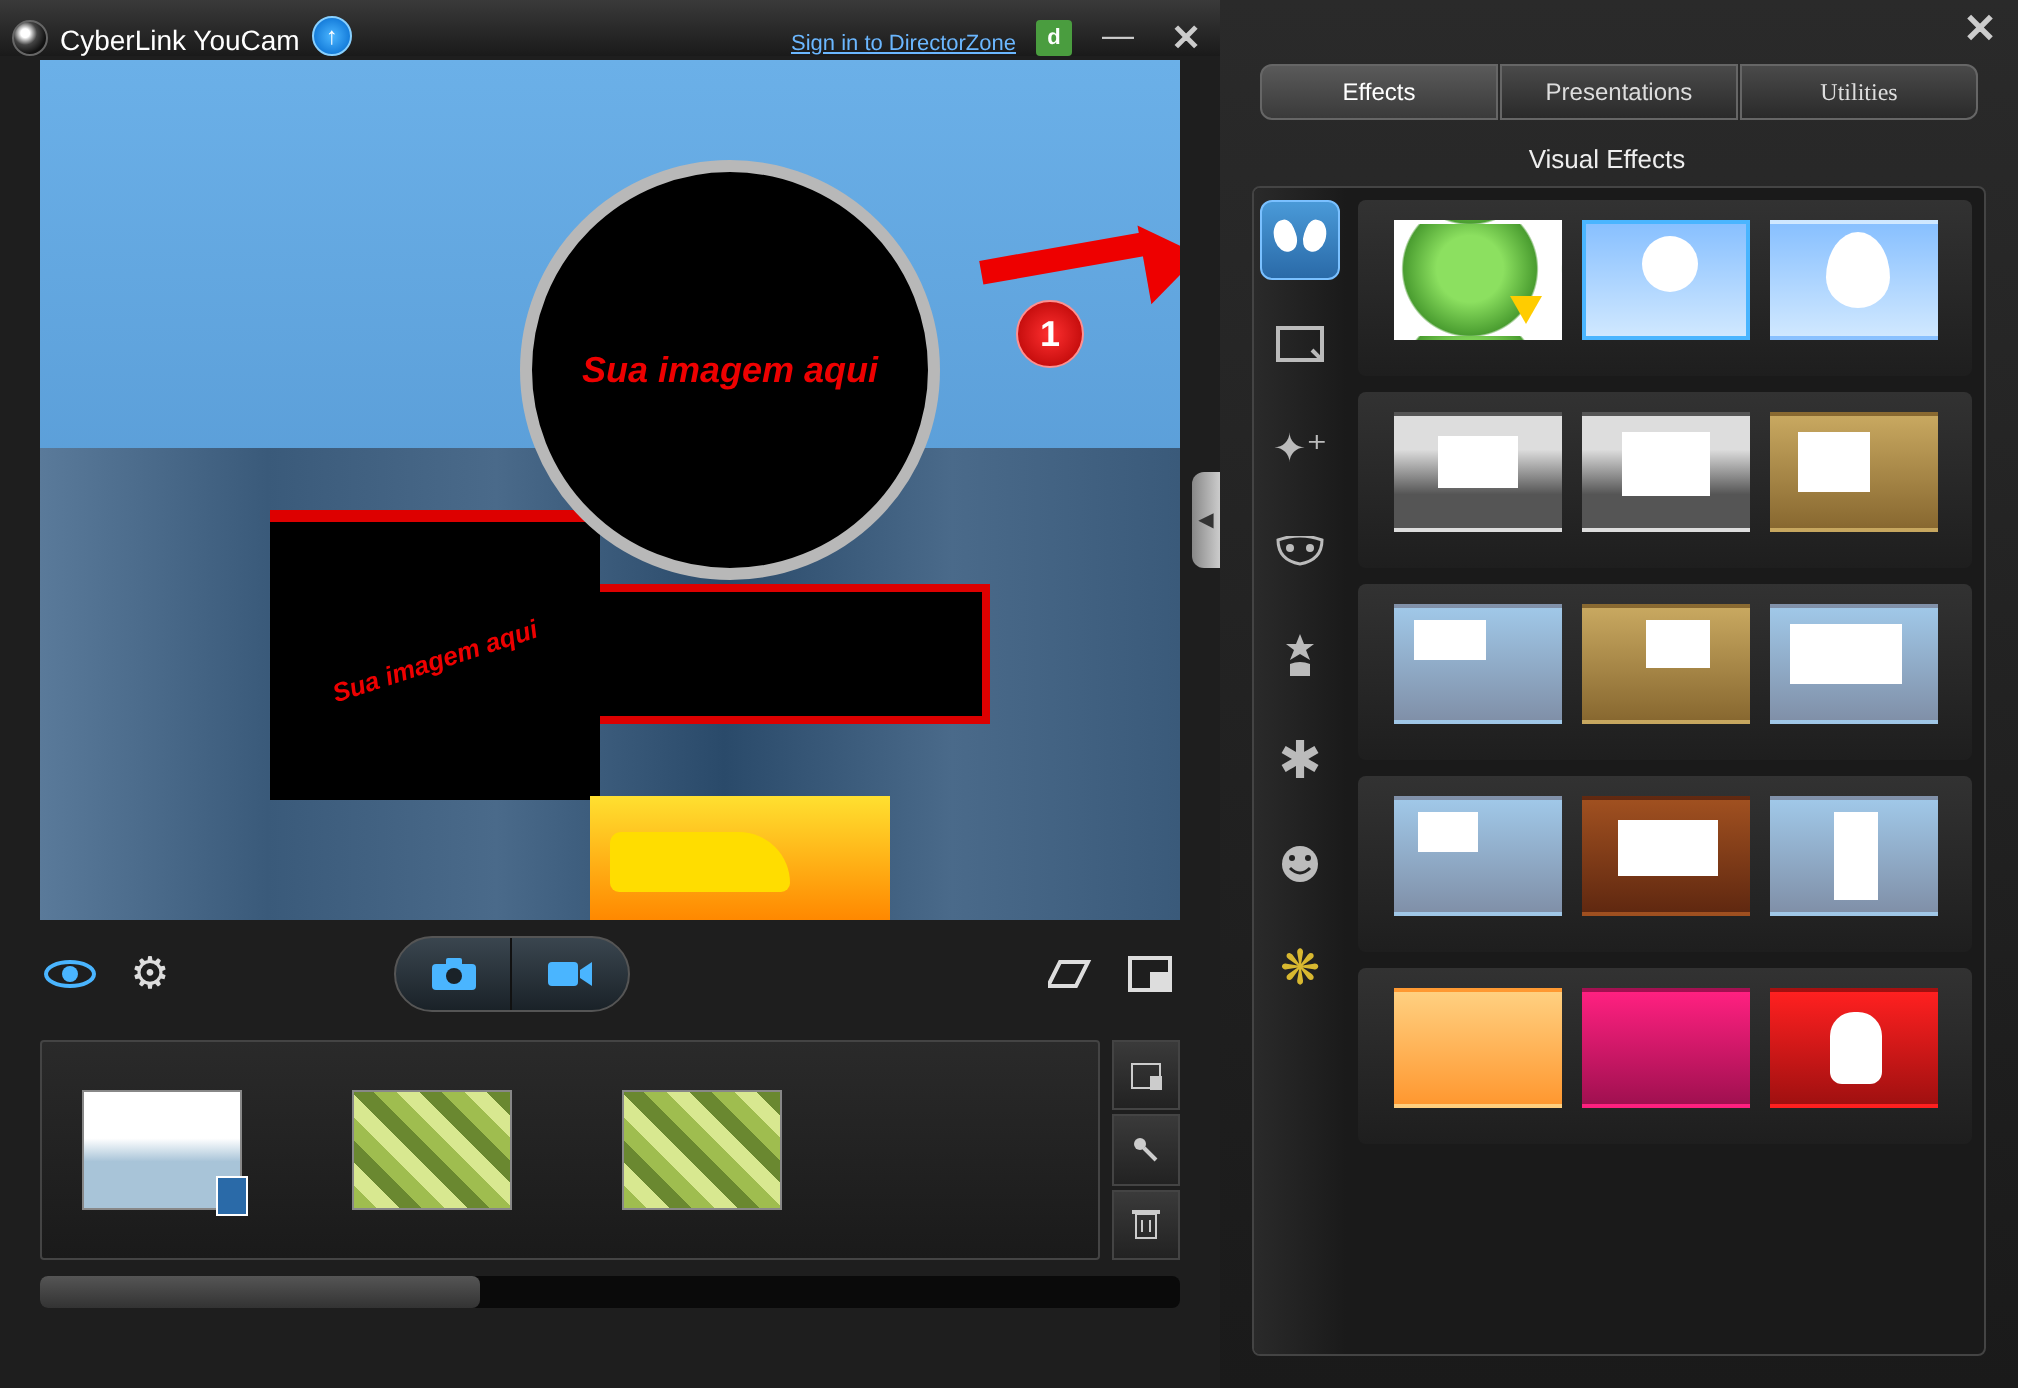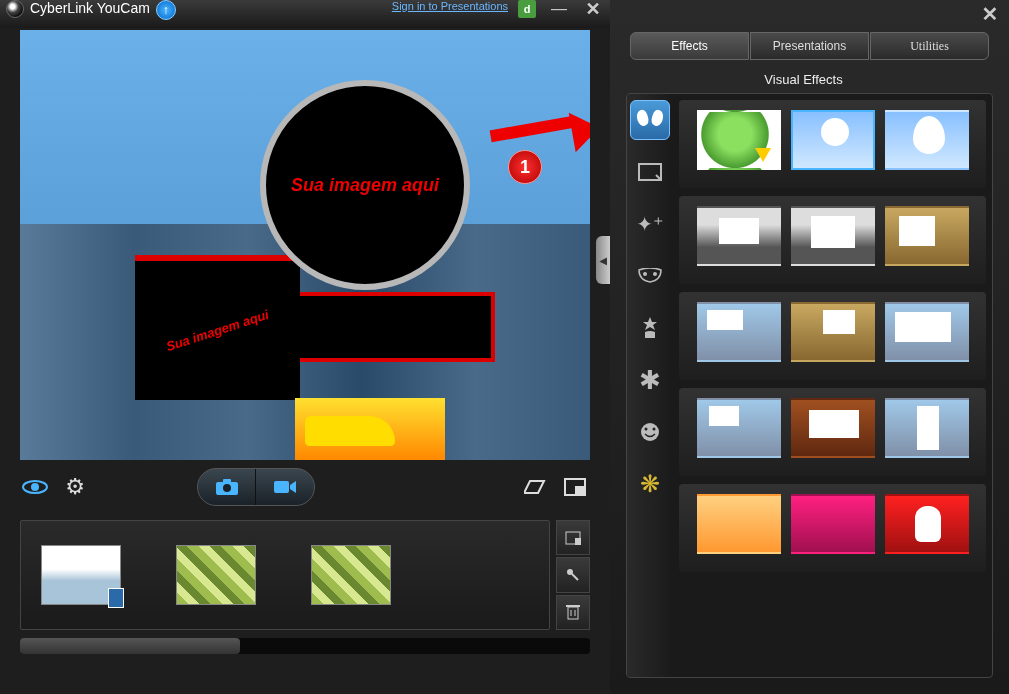--- a/index.html
+++ b/index.html
@@ -2,21 +2,21 @@
 <html><head>
 <meta charset="utf-8">
 <style>
 * { box-sizing: border-box; margin: 0; padding: 0; }
 body { font-family: Arial, sans-serif; background: #1a1a1a; color: #fff; width: 1009px; height: 694px; overflow: hidden; display: flex; }
 
 .left-panel { width: 610px; height: 694px; background: #1e1e1e; display: flex; flex-direction: column; position: relative; }
 .right-panel { width: 399px; height: 694px; background: linear-gradient(#2a2a2a, #1a1a1a); display: flex; flex-direction: column; }
 
 
-.title-bar { height: 28px; background: linear-gradient(#3a3a3a, #1a1a1a); display: flex; align-items: flex-start; padding: 0 6px; gap: 6px; }
+.title-bar { height: 28px; background: linear-gradient(#3a3a3a, #1a1a1a); display: flex; align-items: flex-end; padding: 0 6px; gap: 6px; }
 .app-icon { width: 18px; height: 18px; border-radius: 50%; background: radial-gradient(circle at 35% 35%, #fff 15%, #444 40%, #111 70%); border: 1px solid #666; }
 .app-title { font-size: 14px; color: #fff; flex: 0 0 auto; }
 .upload-btn { width: 20px; height: 20px; border-radius: 50%; background: radial-gradient(#4ab5ff, #0066cc); display: flex; align-items: center; justify-content: center; color: #fff; font-size: 12px; cursor: pointer; border: 1px solid #88d0ff; }
 .title-spacer { flex: 1; }
 .signin-link { color: #6bb7ff; font-size: 11px; text-decoration: underline; cursor: pointer; }
 .dz-icon { width: 18px; height: 18px; background: #4a9d3f; display: flex; align-items: center; justify-content: center; font-size: 11px; font-weight: bold; color: #fff; border-radius: 2px; margin-left: 4px; }
 .win-btn { width: 22px; height: 18px; display: flex; align-items: center; justify-content: center; color: #ccc; cursor: pointer; font-size: 16px; margin-left: 6px; }
 
 
 .preview { width: 570px; height: 430px; margin: 2px 20px 0 20px; background: linear-gradient(#6bb0e8, #4a8cc8); position: relative; overflow: hidden; }
@@ -96,21 +96,21 @@
 
 <div class="left-panel">
 
   <div class="title-bar">
     <div class="app-icon"></div>
     <div class="app-title">CyberLink YouCam</div>
     <div class="upload-btn">
       <span>↑</span>
     </div>
     <div class="title-spacer"></div>
-    <a class="signin-link">Sign in to Presentations</a>
+    <a class="signin-link">Sign in to DirectorZone</a>
     <div class="dz-icon">d</div>
     <div class="win-btn">—</div>
     <div class="win-btn" style="font-size:18px;font-weight:bold;">✕</div>
   </div>
 
   <div class="preview">
     <div class="building-bg"></div>
     <div class="rect-board2"></div>
     <div class="rect-board">
       <span class="rect-text">Sua imagem aqui</span>

